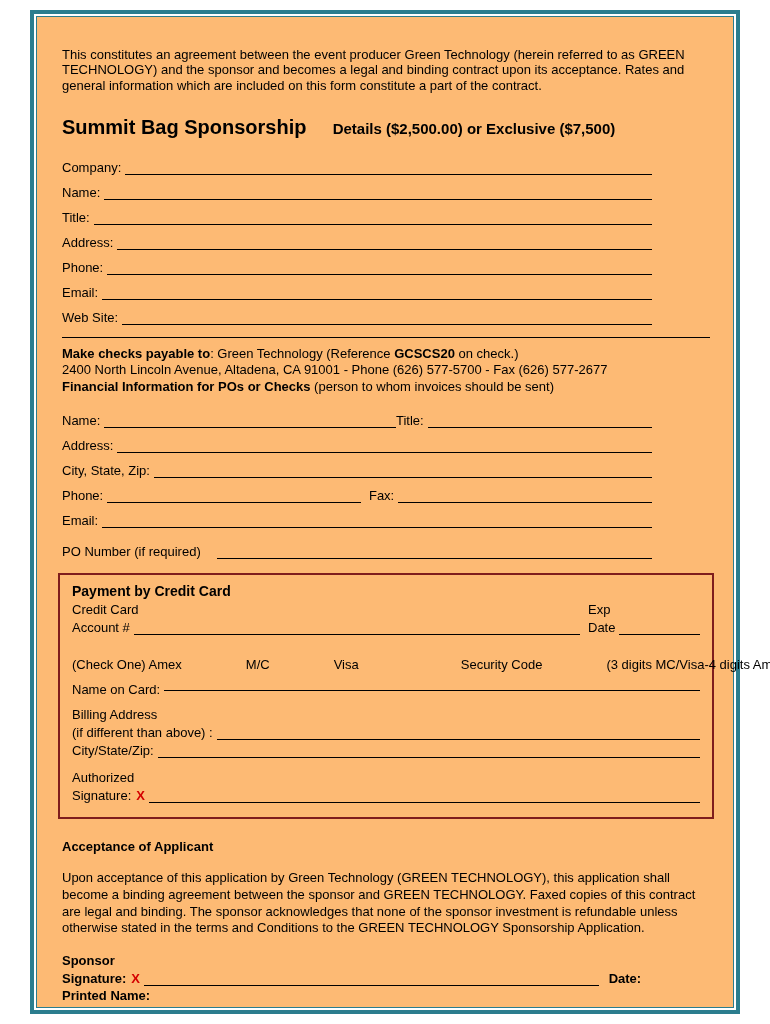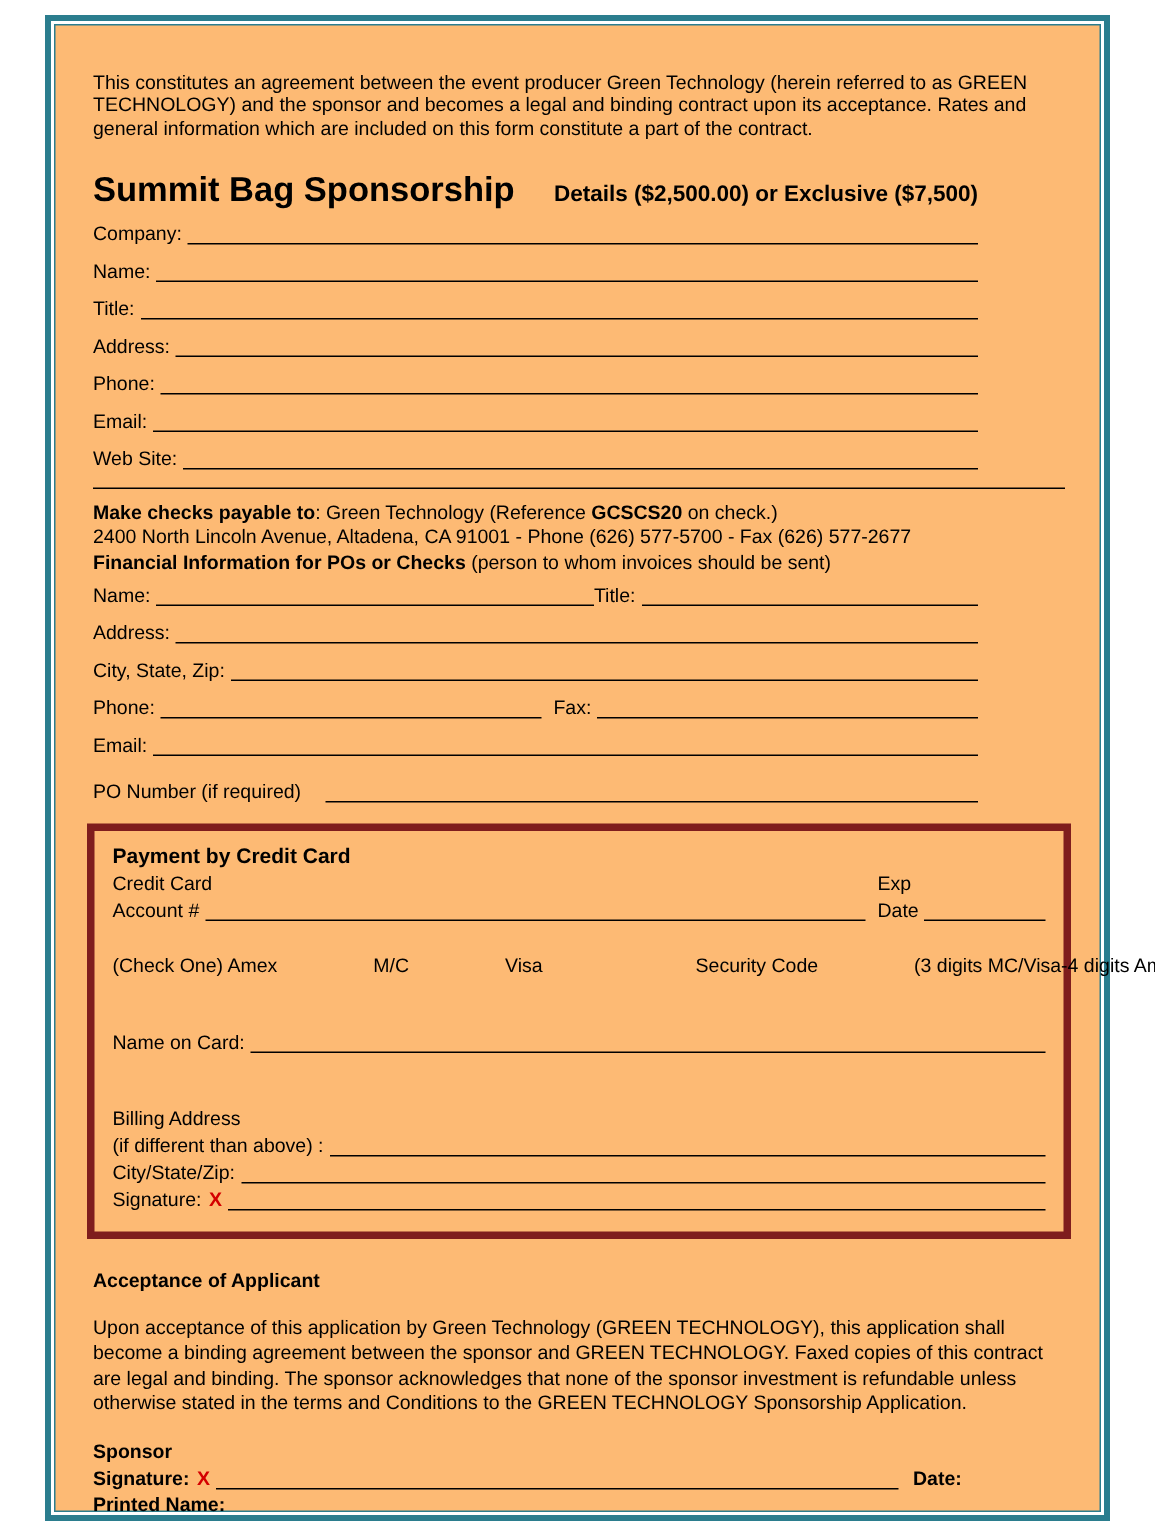--- a/index.html
+++ b/index.html
@@ -4,41 +4,41 @@
 <style>
   * { margin:0; padding:0; box-sizing:border-box; }
   html,body { width:770px; height:1024px; background:#ffffff; overflow:hidden;
               font-family:"Liberation Sans","DejaVu Sans",sans-serif; color:#000; }
   .frame-outer { position:absolute; top:10px; left:30px; right:30px; bottom:10px;
                  border:4px solid var(--teal,#2b7d8e); }
   .frame-inner { position:absolute; inset:2px; border:1px solid var(--teal,#2b7d8e);
                  padding:30px 23px 0 25px; background:#fdba74; }
   .intro { font-size:13px; line-height:1.18; }
   h1.title { margin-top:12px; font-weight:bold; }
-  .title-main { font-size:23px; }
+  .title-main { font-size:20px; }
   .title-rest { font-size:15px;padding-left:22px; }
   .sect { padding-right:58px; }
   .row { display:flex; align-items:flex-end; font-size:13px; margin-top:10px; }
-  .row.first { margin-top:6px; }
+  .row.first { margin-top:18px; }
   .fill { flex:1 1 auto; border-bottom:1px solid #000; height:3px; margin-left:4px; }
   .fill.nf { flex:0 0 auto; }
   .lbl { white-space:pre; }
   .b { font-weight:bold; }
   .divider { border-top:1px solid #000; margin:12px 0 8px 0; }
   .checks p { font-size:13px; line-height:1.27; }
   .checks { margin-top:2px; }
   .po-row { margin-top:16px;gap:12px; }
-  .cc-box { margin:14px -4px 0 -4px; border:5px solid #7f1d1d; padding:8px 12px 14px 12px; }
+  .cc-box { margin:14px -4px 0 -4px; border:2px solid #7f1d1d; padding:8px 12px 14px 12px; }
   .cc-title { font-size:14px; font-weight:bold; }
   .cc-row { display:flex; align-items:flex-end; font-size:13px; margin-top:3px; }
   .cc-right { flex:0 0 112px; display:flex; align-items:flex-end; margin-left:8px; }
   .spacer { flex:1 1 auto; }
   .gap8 { flex:0 0 8px; }
   .mt20 { margin-top:22px;gap:30px; }
-  .mt18 { margin-top:36px; }
+  .mt18 { margin-top:10px;align-items:center; }
   .mt12 { margin-top:12px; }
   .w40 { flex:0 0 40px; }
   .w44 { flex:0 0 44px; }
   .w92 { flex:0 0 92px; }
   .xmark { color:var(--red,#d40000); font-weight:bold; margin-left:5px; white-space:pre; }
   .acc-head { margin-top:20px; font-size:13px; font-weight:bold; }
   .acc-body { margin-top:16px; font-size:13px; line-height:1.28; }
   .sp-head { margin-top:16px; font-size:13px; font-weight:bold; line-height:1.2; }
   .sp-row { display:flex; align-items:flex-end; font-size:13px; margin-top:2px; }
   .sig-row { width:90%; }
@@ -168,20 +168,23 @@
       </div>
       <div class="cc-row">
         <span class="lbl">(if different than above) :</span>
         <span class="fill"></span>
       </div>
       <div class="cc-row">
         <span class="lbl">City/State/Zip:</span>
         <span class="fill"></span>
       </div>
 
+      <div class="cc-row mt12">
+        <span class="lbl">Authorized</span>
+      </div>
       <div class="cc-row">
         <span class="lbl">Signature:</span>
         <span class="xmark">X</span>
         <span class="fill"></span>
       </div>
     </div>
 
     <div class="acc-head">Acceptance of Applicant</div>
     <p class="acc-body">Upon acceptance of this application by Green Technology (GREEN TECHNOLOGY), this application shall become a binding agreement between the sponsor and GREEN TECHNOLOGY. Faxed copies of this contract are legal and binding. The sponsor acknowledges that none of the sponsor investment is refundable unless otherwise stated in the terms and Conditions to the GREEN TECHNOLOGY Sponsorship Application.</p>
 

